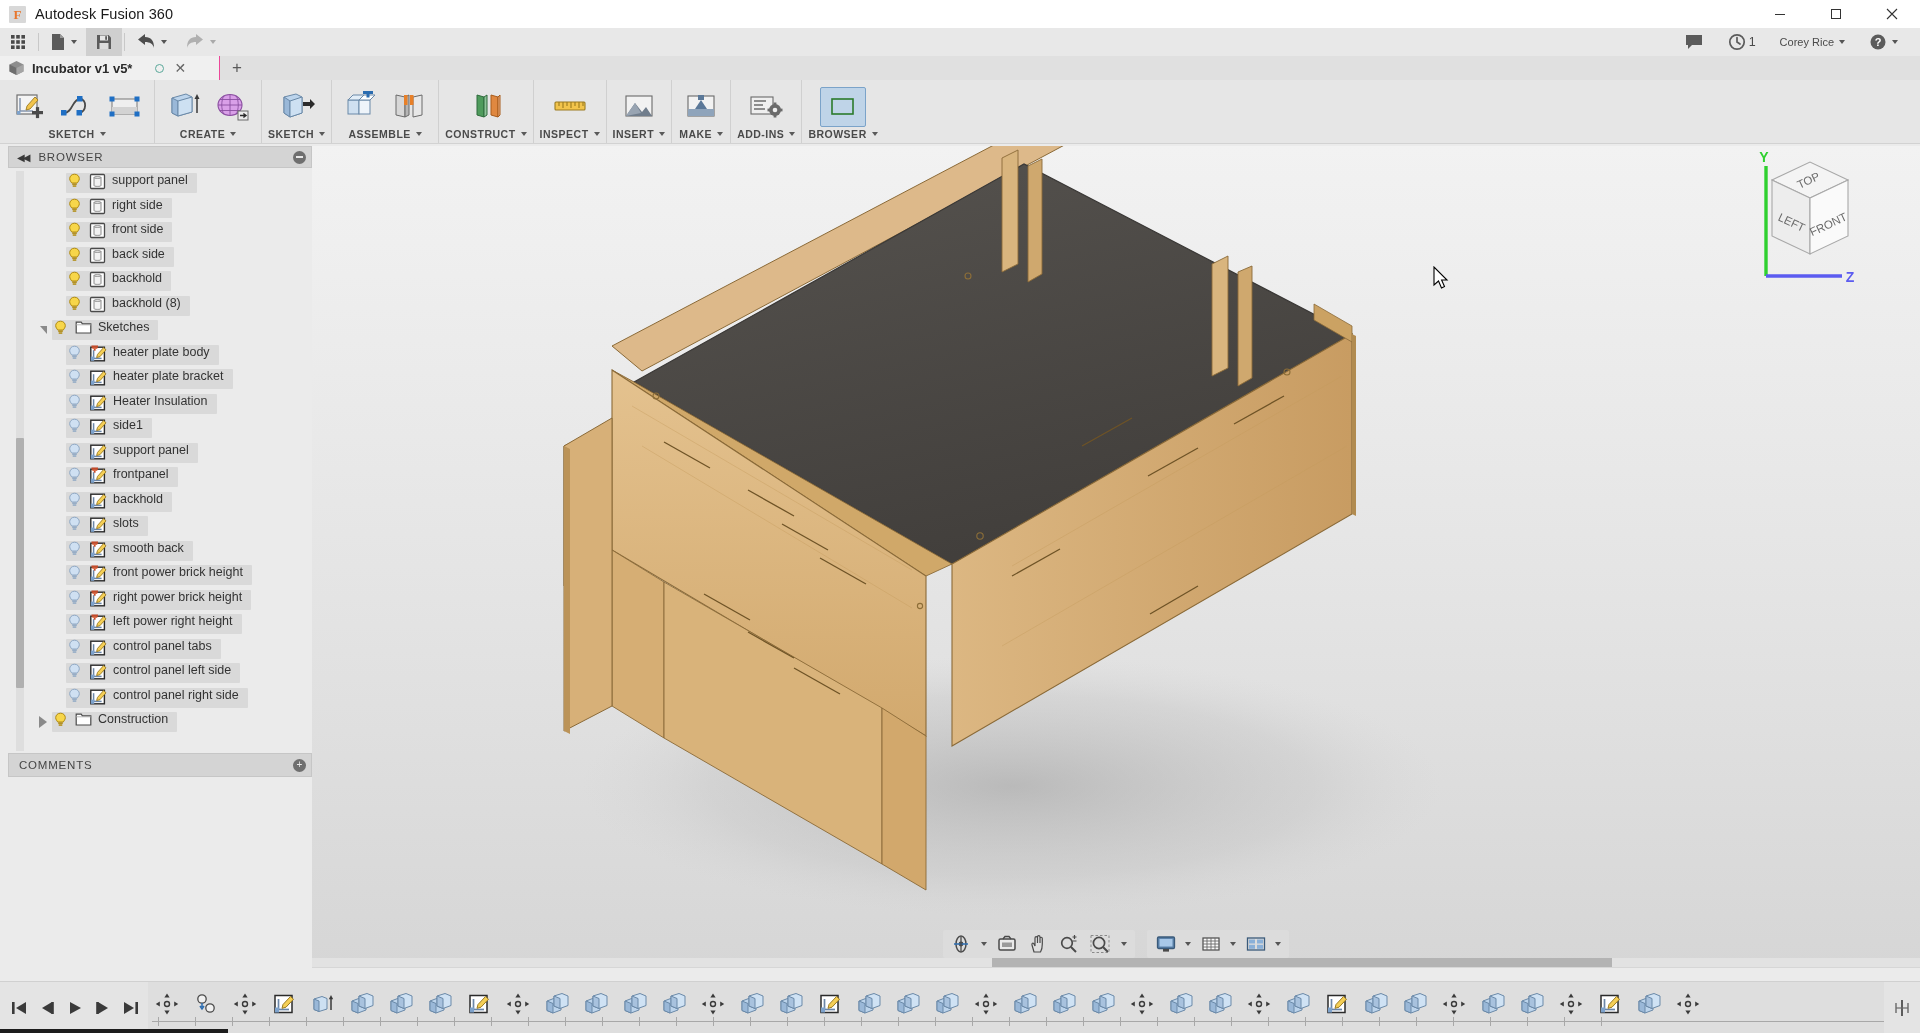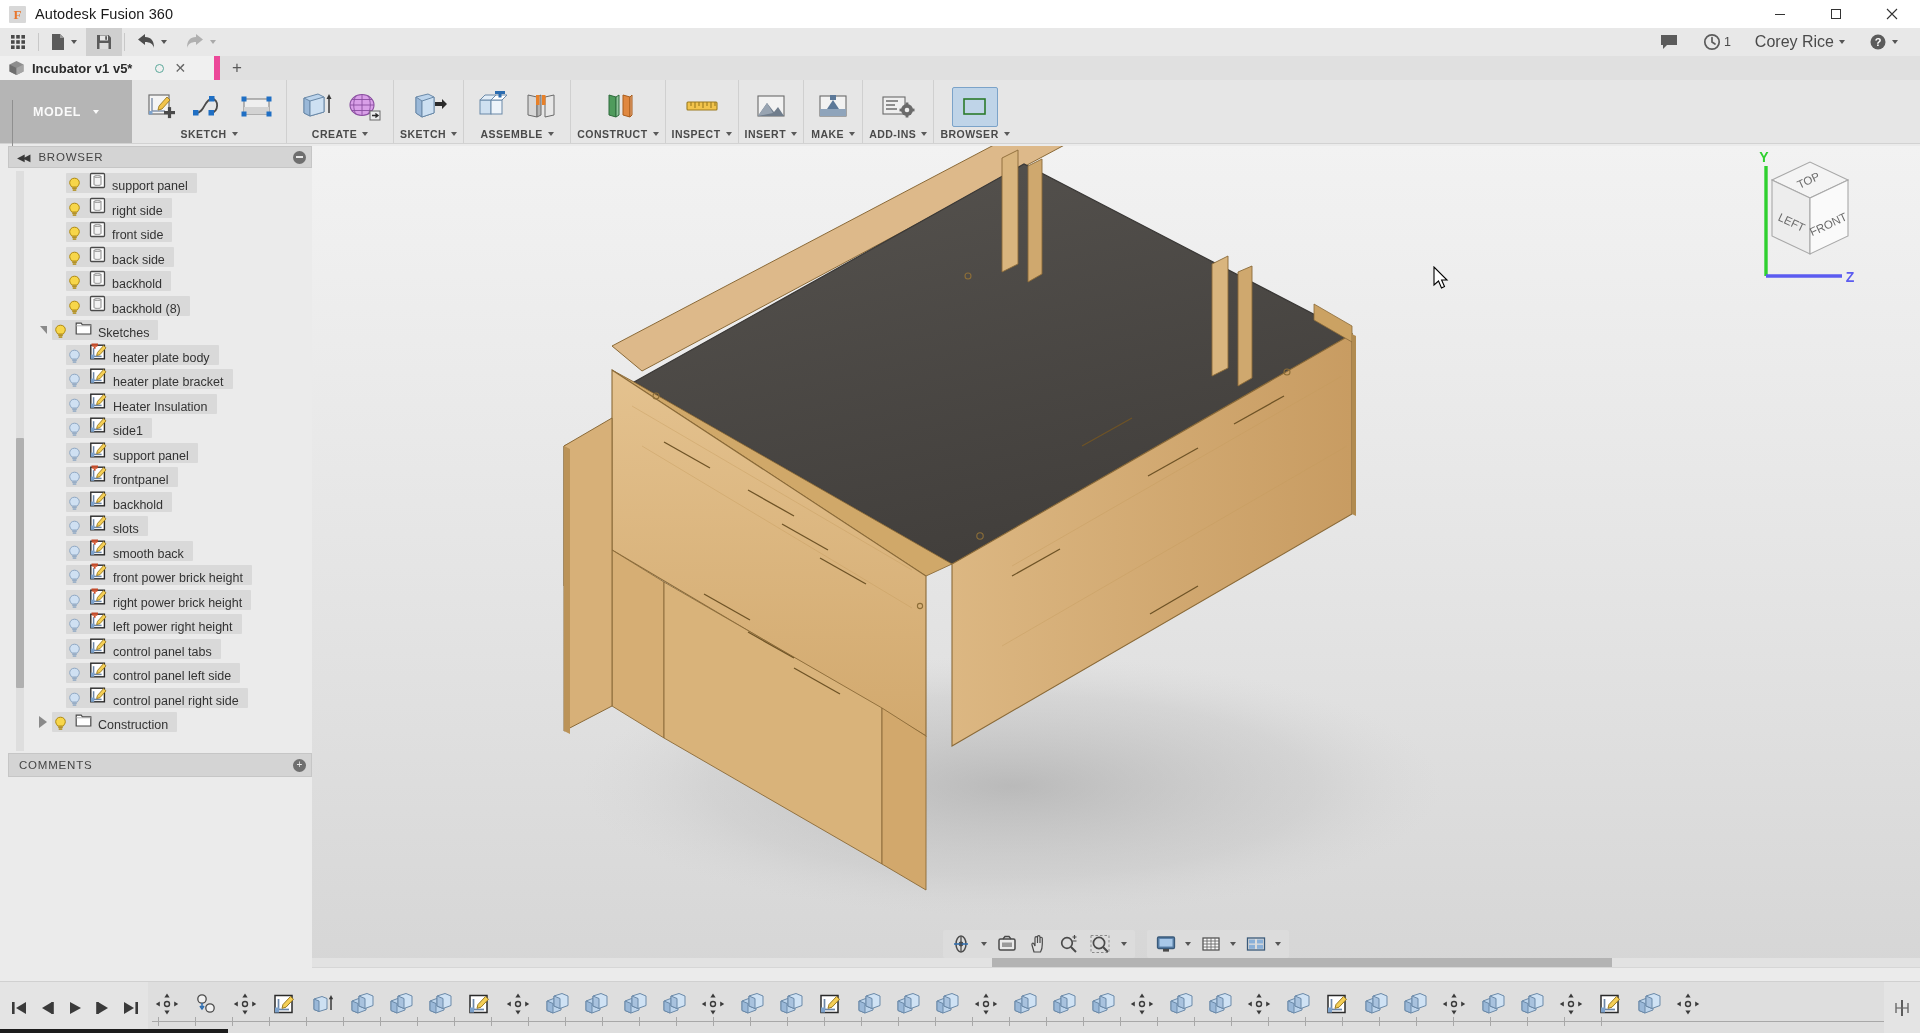--- a/index.html
+++ b/index.html
@@ -37,31 +37,31 @@
   }
   .qat-btn {
     height: 28px; display: flex; align-items: center; justify-content: center;
     padding: 0 9px; position: relative;
   }
   .qat-btn.active { background: #cfcfcf; }
   .qat-sep { width: 1px; height: 18px; background: #c8c8c8; margin: 0 2px; }
   .caret { width: 0; height: 0; border-left: 3.5px solid transparent; border-right: 3.5px solid transparent; border-top: 4px solid #555; margin-left: 5px; }
   .qat-right { margin-left: auto; display: flex; align-items: center; padding-right: 10px; gap: 0px; }
   .qat-right .item { display: flex; align-items: center; padding: 0 12px; height: 28px; font-size: 13px; color: #3b3b3b; }
-  .qat-right .username { color: #4a4a4a; font-size: 16px; }
+  .qat-right .username { color: #4a4a4a; font-size: 11px; }
   .badge-num { font-size: 12.5px; color: #4a4a4a; margin-left: 3px; }
 
   
   .tabrow {
     position: absolute; top: 56px; left: 0; width: 1920px; height: 24px;
     background: #e0e0e0; display: flex; align-items: stretch;
   }
   .doctab {
     display: flex; align-items: center; background: #f0f0f0;
-    padding: 0 6px 0 8px; gap: 7px; border-right: 6px solid #ec4899;
+    padding: 0 6px 0 8px; gap: 7px; border-right: 1px solid #ec4899;
     min-width: 220px;
   }
   .doctab .name { font-size: 13px; color: #2b2b2b; font-weight: bold; }
   .tab-circle { width: 9px; height: 9px; border: 1.6px solid #5aa89a; border-radius: 50%; margin-left: 16px; }
   .tab-x { font-size: 14px; color: #666; line-height: 1; padding: 0 3px; }
   .newtab { display: flex; align-items: center; justify-content: center; width: 34px; font-size: 17px; color: #5a5a5a; }
 
   
   .ribbon {
     position: absolute; top: 80px; left: 0; width: 1920px; height: 64px;
@@ -108,21 +108,21 @@
   .browser-header .pin i { display: block; width: 7px; height: 1.6px; background: #e8e8e8; }
 
   .tree { background: #ebebeb; padding-top: 3px; height: 584px; overflow: hidden; position: relative; }
   .trow { height: 24.5px; display: flex; align-items: center; position: relative; }
   .trow .arrow {
     width: 18px; display: flex; align-items: center; justify-content: center;
   }
   .tri { width: 0; height: 0; }
   .tri.down { border-left: 7px solid transparent; border-top: 8px solid #8a8a8a; border-right: 0; }
   .tri.right { border-top: 6px solid transparent; border-bottom: 6px solid transparent; border-left: 8px solid #8a8a8a; }
-  .trow .hit { background: #d9d9d9; display: flex; align-items: flex-end; gap: 6px; height: 20px; padding-right: 9px; border-radius: 1px; }
+  .trow .hit { background: #d9d9d9; display: flex; align-items: flex-start; gap: 6px; height: 20px; padding-right: 9px; border-radius: 1px; }
   .bulb { width: 17px; display: flex; align-items: center; justify-content: center; }
   .tlabel { font-size: 12.5px; color: #333; white-space: nowrap; }
   .tree-scrollbar {
     position: absolute; left: 8px; top: 270px; width: 8px; height: 250px;
     background: #b0b0b0; border-radius: 1px;
   }
   .tree-scrolltrack {
     position: absolute; left: 8px; top: 3px; width: 8px; height: 580px;
     background: #dedede;
   }
@@ -293,28 +293,20 @@
         <path d="M8.5,8 L15.5,4.5 L15.5,11.5 L8.5,15 Z" fill="#a5a5a5"></path>
       </svg>
       <span class="name">Incubator v1 v5*</span>
       <span class="tab-circle"></span>
       <span class="tab-x">✕</span>
     </div>
     <div class="newtab">+</div>
   </div>
 
   <div class="ribbon">
-    <div class="workspace">
-      <div class="grip">
-          <i></i>
-          <i></i>
-        </div>
-      <span class="wlabel">MODEL</span>
-      <div class="caret" style="border-top-color:#fafafa"></div>
-    </div>
 
     <div class="ribbon-groups">
 
       <div class="rgroup">
         <div class="ricons">
           <div class="ricon">
             <svg width="32" height="30" viewBox="0 0 32 30">
               <rect x="4" y="3" width="20" height="19" fill="#f4f4f4" stroke="#6f6f6f" stroke-width="1.2"></rect>
               <path d="M7,19 L7,6" stroke="#7d8fa8" stroke-width="1.4"></path>
                 <path d="M7,19 L20,19" stroke="#7d8fa8" stroke-width="1.4"></path>

